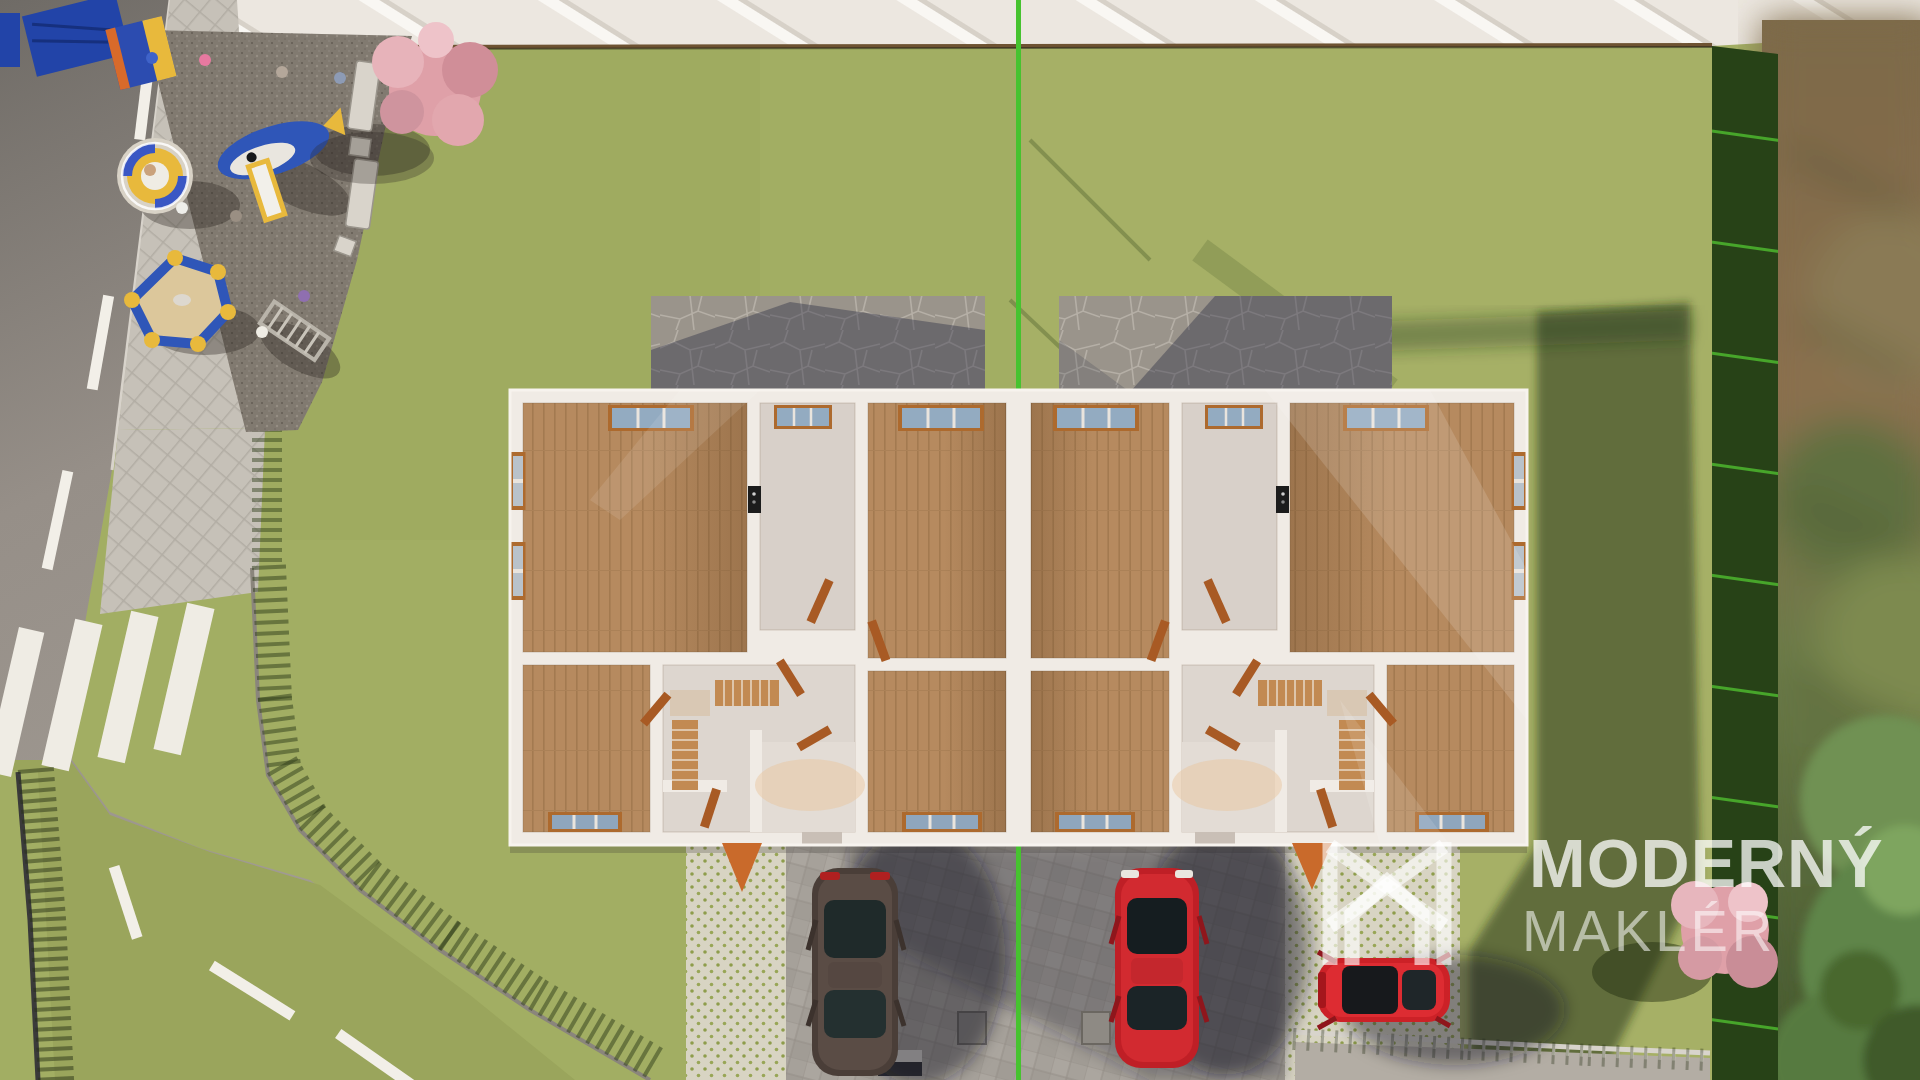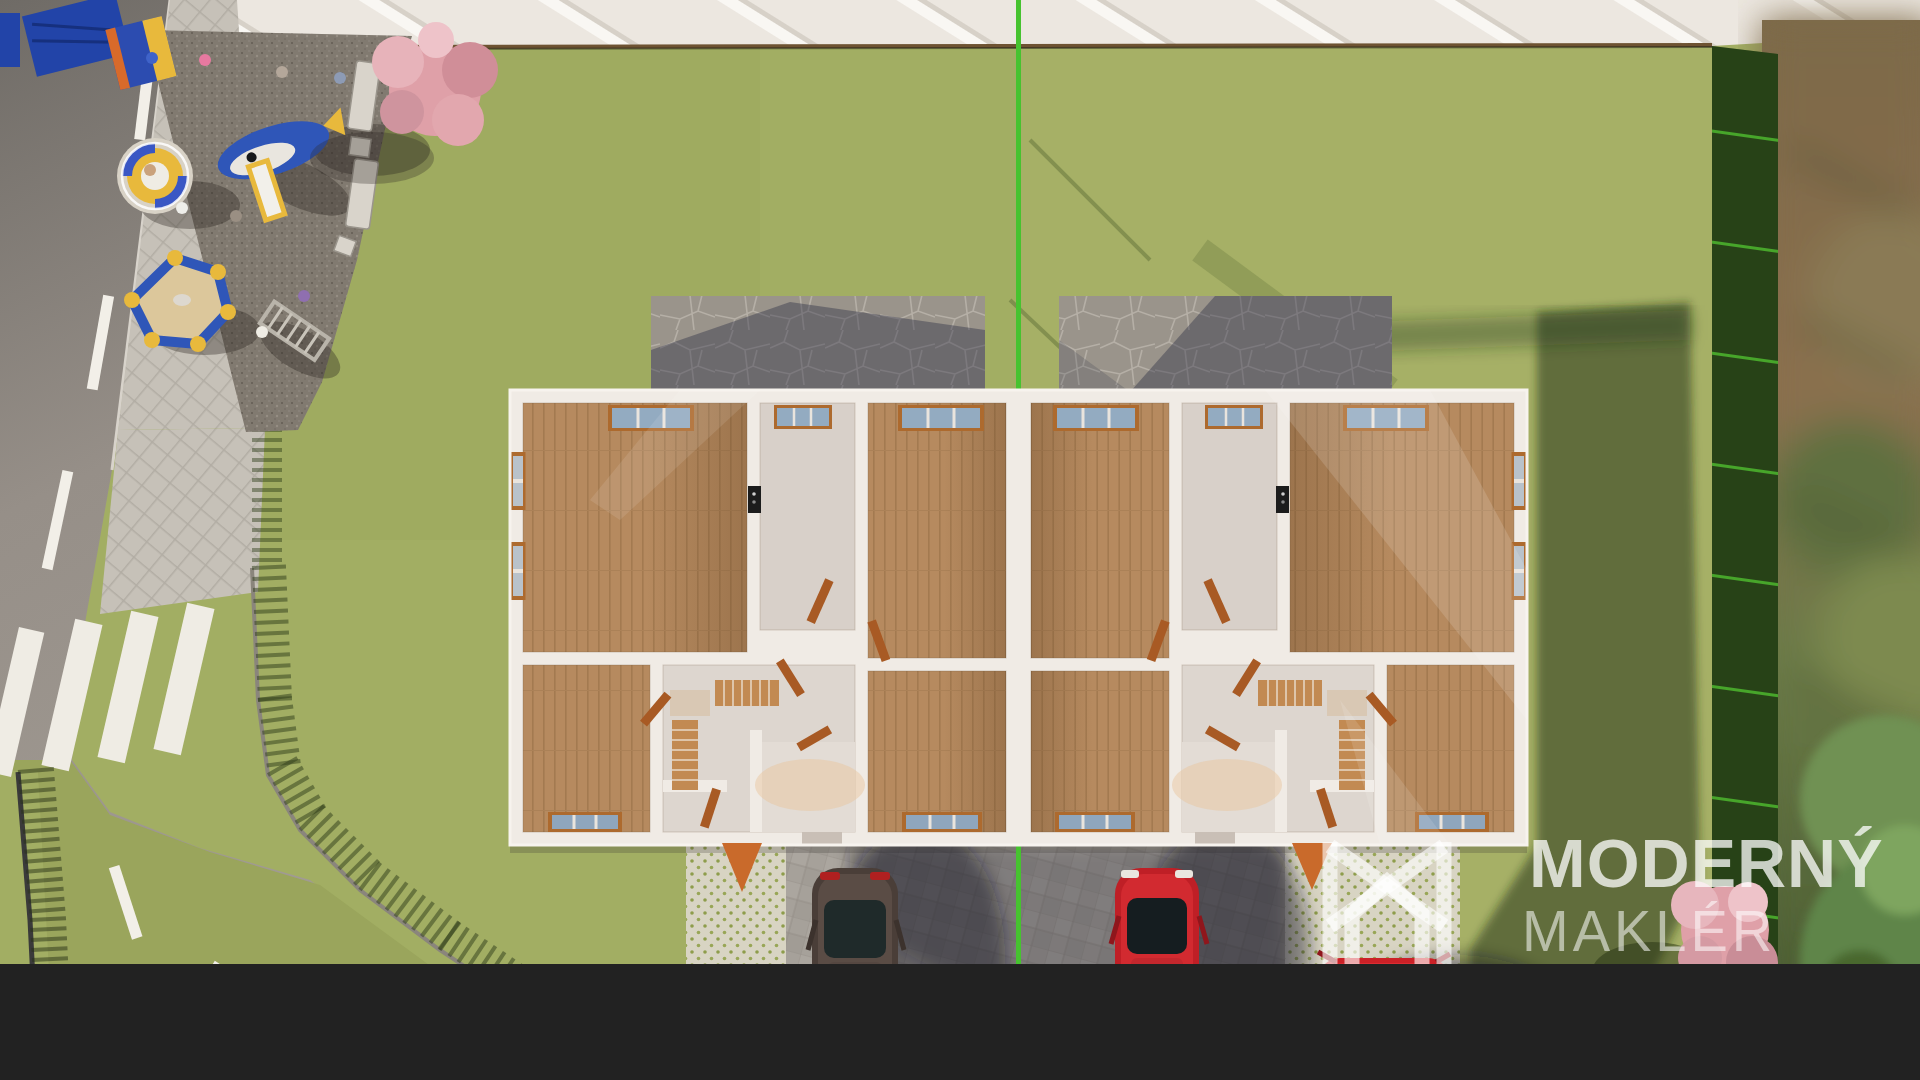--- a/index.html
+++ b/index.html
@@ -1,16 +1,16 @@
 <!DOCTYPE html>
 <html><head>
 <meta charset="utf-8">
 <style>
   html,body{margin:0;padding:0;background:#222;}
-  #scene{position:relative;width:1920px;height:964px;overflow:hidden;
+  #scene{position:relative;width:1920px;height:1080px;overflow:hidden;
          font-family:"Liberation Sans",sans-serif;background:#a2ae63;}
   #scene svg{position:absolute;left:0;top:0;}
   .brand{position:absolute;white-space:nowrap;pointer-events:none;}
   #brand1{left:1529px;top:824px;font-size:68px;font-weight:bold;
           letter-spacing:1px;color:rgba(255,255,255,0.75);}
   #brand2{left:1522px;top:897px;font-size:56px;font-weight:400;
           letter-spacing:4px;color:rgba(255,255,255,0.55);transform:scaleY(1.04);transform-origin:top left;}
 </style>
 </head>
 <body>

